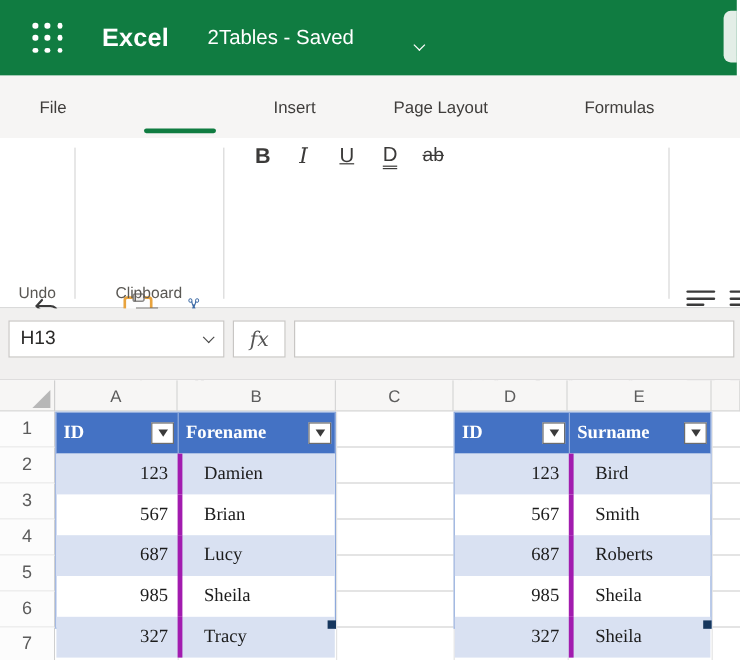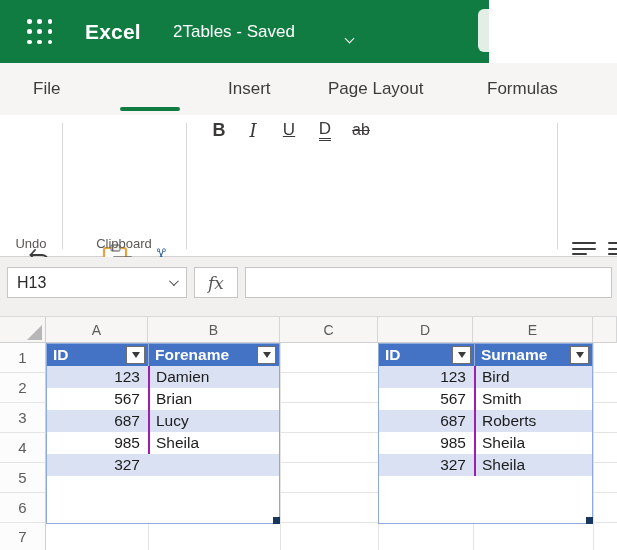--- a/index.html
+++ b/index.html
@@ -1,39 +1,39 @@
 <!DOCTYPE html>
 <html><head>
 <meta charset="utf-8">
 <style>
   * { margin:0; padding:0; box-sizing:border-box; }
   html,body { width:617px; height:550px; }
   body { font-family:"Liberation Sans", sans-serif; background:#fff; }
   .app { position:relative; width:617px; height:550px; overflow:hidden; background:#fff; }
 
   
-  .topbar { position:absolute; top:0; left:0; width:489px; height:63px; background:#107C41; }
+  .topbar { position:absolute; top:0; left:0; width:614px; height:63px; background:#107C41; }
   .waffle { position:absolute; left:27px; top:19px; width:26px; height:26px;
             display:grid; grid-template-columns:repeat(3,1fr); gap:5px; cursor:pointer; }
   .waffle span { width:4.5px; height:4.5px; background:#fff; border-radius:50%; }
   .app-name { position:absolute; left:85px; top:0; height:63px; display:flex; align-items:center;
               color:#fff; font-size:21px; font-weight:700; letter-spacing:.2px; }
   .doc-title { position:absolute; left:173px; top:0; height:63px; display:flex; align-items:center;
                color:#ffffff; font-size:17px; }
   .title-chev { position:absolute; left:346px; top:28px; }
   .chev { display:inline-block; width:7px; height:7px; border-right:1.6px solid currentColor;
           border-bottom:1.6px solid currentColor; transform:rotate(45deg); }
   .title-chev .chev { color:#fff; }
   .top-right-btn { position:absolute; right:0; top:9px; width:11px; height:43px;
                    background:#e3eee7; border-radius:6px 0 0 6px; }
 
   
   .menubar { position:absolute; top:63px; left:0; width:617px; height:52px; background:#f6f5f4; }
   .tab { position:absolute; top:0; height:52px; display:flex; align-items:center;
-         font-size:17px; color:#3f3d3b; cursor:pointer; }
+         font-size:14px; color:#3f3d3b; cursor:pointer; }
   .tab.active { color:#1d1c1b; font-weight:700; }
   .tab-underline { position:absolute; left:120px; width:60px; height:4px; bottom:4px;
                    background:#107C41; border-radius:2px; }
 
   
   .ribbon { position:absolute; top:115px; left:0; width:617px; height:142px; background:#fff;
             border-bottom:1px solid #d1d1d1; }
   .vdiv { position:absolute; top:8px; height:126px; width:1px; background:#d8d8d8; }
   .glabel { position:absolute; bottom:5px; font-size:13px; color:#5a5854; text-align:center; }
   .icon-btn { position:absolute; display:flex; align-items:center; justify-content:center; cursor:pointer; }
@@ -117,26 +117,26 @@
            font-size:14px; color:#5c5c5c; border-right:1px solid #d6d6d6; cursor:pointer; }
   .gutter-cell { position:absolute; left:0; width:46px; height:30px; display:flex; align-items:center;
                  justify-content:center; font-size:15px; color:#5c5c5c; background:#fcfcfc;
                  border-right:1px solid #cfcfcf; border-bottom:1px solid #e4e4e4; cursor:pointer; }
   .grid-body { position:absolute; left:46px; top:26px; width:571px; height:207px; background:#fff;
                background-image:repeating-linear-gradient(to bottom, transparent 0 29px, #e4e4e4 29px 30px); }
   .vline { position:absolute; top:0; bottom:0; width:1px; background:#e4e4e4; }
 
   
   .xtable { position:absolute; top:0; border:1px solid #8EA9DB; background:#fff; }
-  .trow { display:flex; height:22px; }
+  .trow { display:flex; height:34px;font-family:Liberation Serif, serif; }
   .trow.header { background:#4472C4; color:#fff; font-weight:700; font-size:15px; }
   .trow.band { background:#D9E1F2; }
   .tcell { display:flex; align-items:center; font-size:15.5px; color:#1c1c1c; position:relative; }
   .tcell.num { justify-content:flex-end; padding-right:8px; }
-  .tcell.txt { padding-left:6px; border-left:2px solid #a21caf; }
+  .tcell.txt { padding-left:18px; border-left:4px solid #a21caf; }
   .trow.header .tcell { color:#fff; padding-left:6px; }
   .trow.header .tcell.second { border-left:1px solid #95aede; }
   .filter-btn { margin-left:auto; margin-right:3px; width:19px; height:18px; background:#fff;
                 border:1px solid #6d6d6d; display:flex; align-items:center; justify-content:center;
                 cursor:pointer; flex:none; }
   .filter-btn b { width:0; height:0; border-left:4.5px solid transparent; border-right:4.5px solid transparent;
                   border-top:6px solid #3a3a3a; }
   .resize-handle { position:absolute; right:-1px; bottom:-1px; width:7px; height:7px; background:#17375E;
                    cursor:nwse-resize; }
 </style>
@@ -355,20 +355,21 @@
         <div class="trow band">
           <div class="tcell num" style="width:101px">687</div>
           <div class="tcell txt" style="flex:1">Lucy</div>
         </div>
         <div class="trow">
           <div class="tcell num" style="width:101px">985</div>
           <div class="tcell txt" style="flex:1">Sheila</div>
         </div>
         <div class="trow band">
           <div class="tcell num" style="width:101px">327</div>
+          <div class="tcell txt" style="flex:1">Tracy</div>
         </div>
         <div class="resize-handle"></div>
       </div>
 
       <div class="xtable" style="left:332px;width:215px;height:181px">
         <div class="trow header">
           <div class="tcell" style="width:95px">
             <span>ID</span>
             <span class="filter-btn">
                 <b></b>

